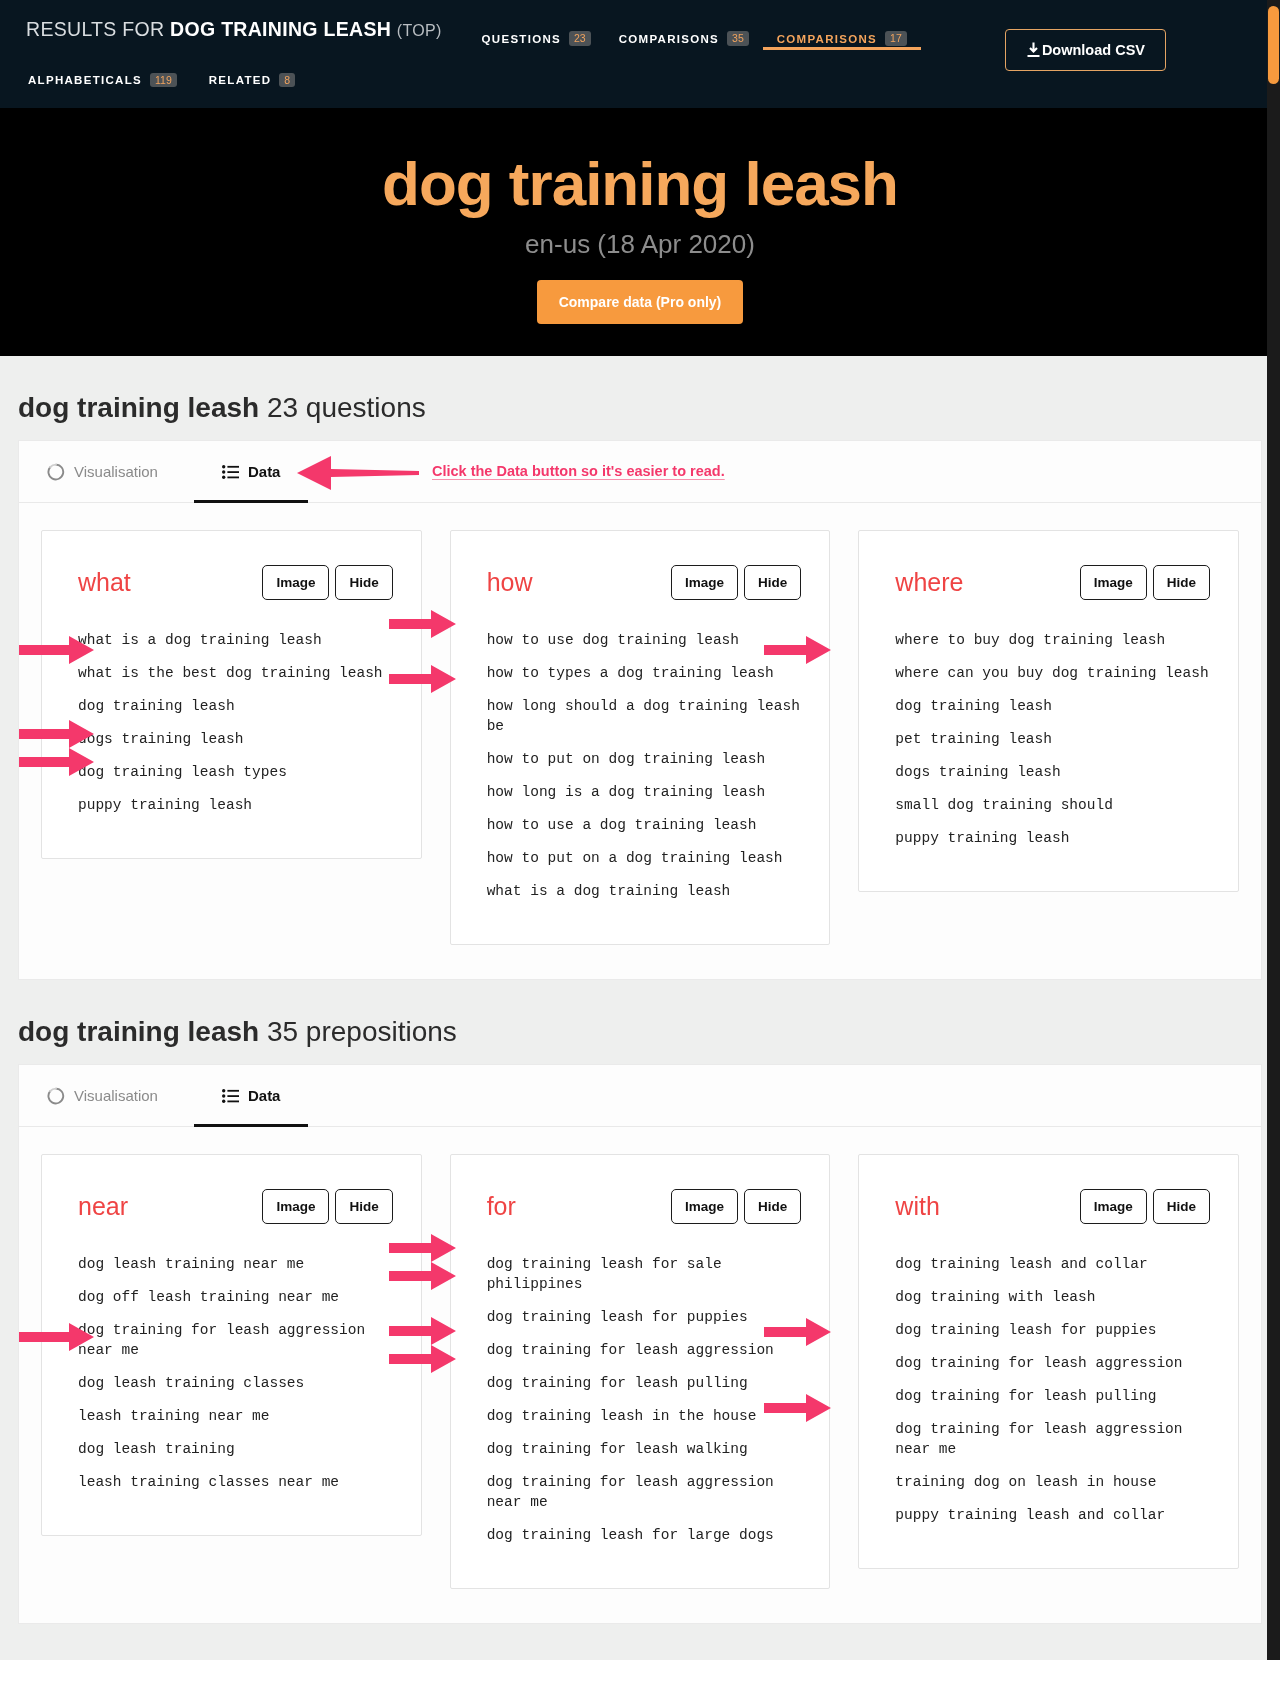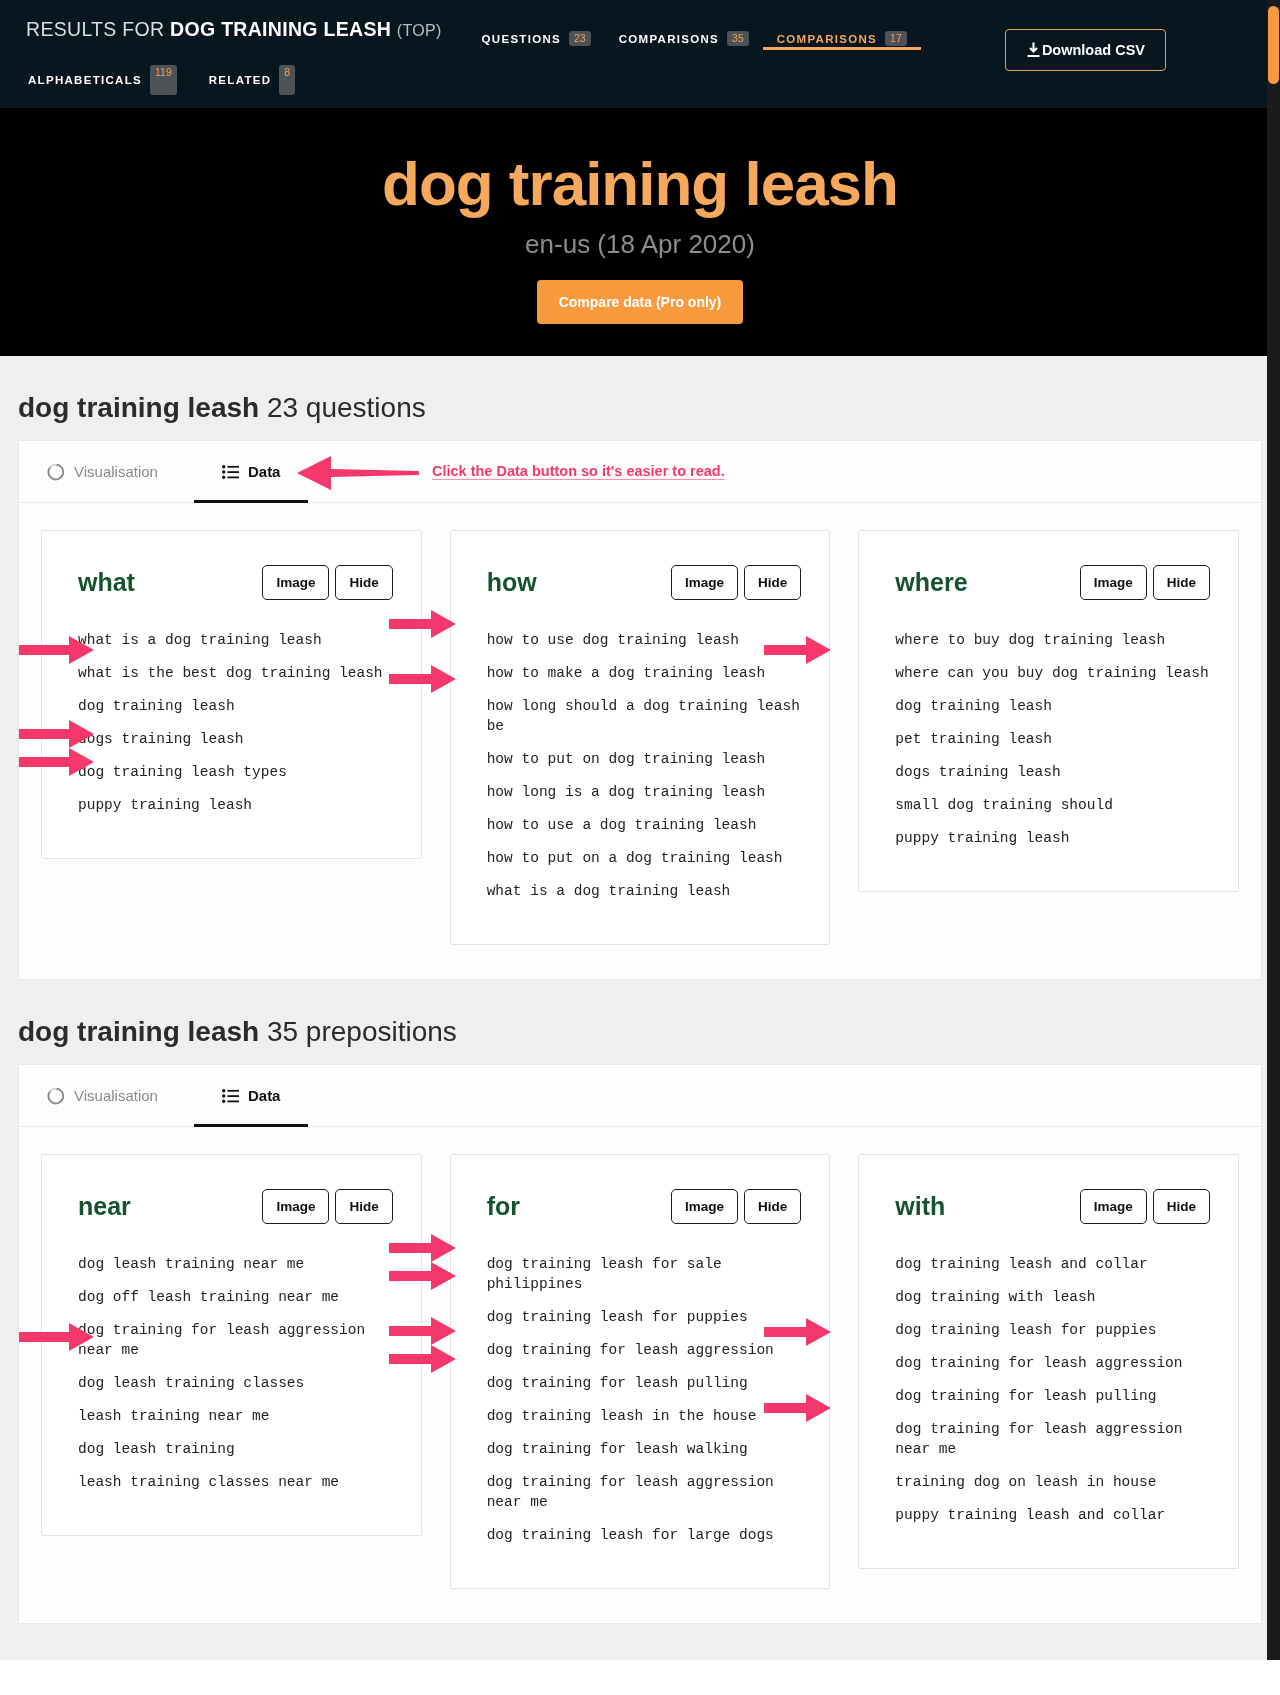--- a/index.html
+++ b/index.html
@@ -66,21 +66,21 @@
     left: 0; right: 0;
     bottom: 8px;
     height: 3px;
     background: #f4a45c;
   }
   .topbar-row2 { display: flex; align-items: center; height: 44px; padding-left: 2px;}
   .subtab { display: flex; align-items: center; gap: 8px; margin-right: 32px; cursor: pointer;}
   .subtab .lbl { color: #ffffff; font-size: 11.5px; font-weight: bold; letter-spacing: 1.3px; }
   .subtab .cnt {
     background: #4c5256; color: #f0a35e; font-size: 10.5px;
-    padding: 2px 5px 18px 5px; border-radius: 3px; line-height:1;
+    padding: 2px 5px 2px 5px; border-radius: 3px; line-height:1;
   }
 
   .download-btn {
     position: absolute;
     right: 114px;
     top: 29px;
     border: 1px solid #e4a463;
     border-radius: 4px;
     background: transparent;
     color: #ffffff;
@@ -199,21 +199,21 @@
     padding: 34px 0 30px 0;
     min-height: 320px;
   }
   .card-head {
     display: flex;
     align-items: center;
     justify-content: space-between;
     padding: 0 28px 0 36px;
     margin-bottom: 30px;
   }
-  .card-title { font-size: 25px; font-weight: bold; color: #14532d; }
+  .card-title { font-size: 25px; font-weight: normal; color: #ef4444; }
   .card-btns { display: flex; gap: 6px; }
   .card-btn {
     border: 1px solid #1c1c1c;
     border-radius: 5px;
     background: #ffffff;
     color: #111111;
     font-size: 13.5px;
     font-weight: bold;
     padding: 9px 13px;
     cursor: pointer;
@@ -369,21 +369,21 @@
       <div class="card">
         <div class="card-head">
           <span class="card-title">how</span>
           <span class="card-btns">
             <button class="card-btn">Image</button>
             <button class="card-btn">Hide</button>
           </span>
         </div>
         <ul class="card-list">
           <li>how to use dog training leash</li>
-          <li>how to make a dog training leash</li>
+          <li>how to types a dog training leash</li>
           <li>how long should a dog training leash be</li>
           <li>how to put on dog training leash</li>
           <li>how long is a dog training leash</li>
           <li>how to use a dog training leash</li>
           <li>how to put on a dog training leash</li>
           <li>what is a dog training leash</li>
         </ul>
       </div>
 
       <div class="card">

